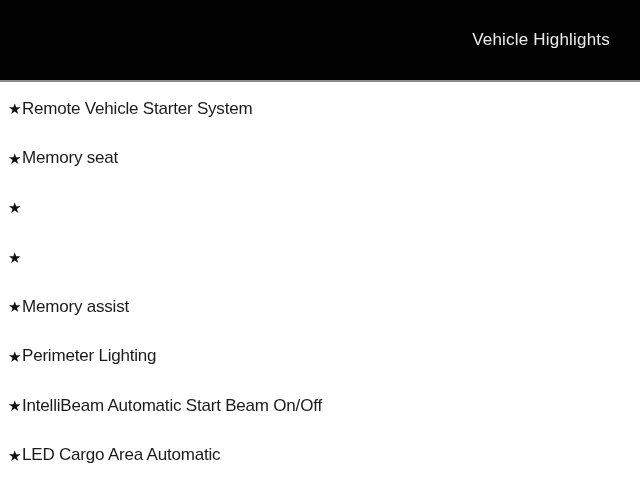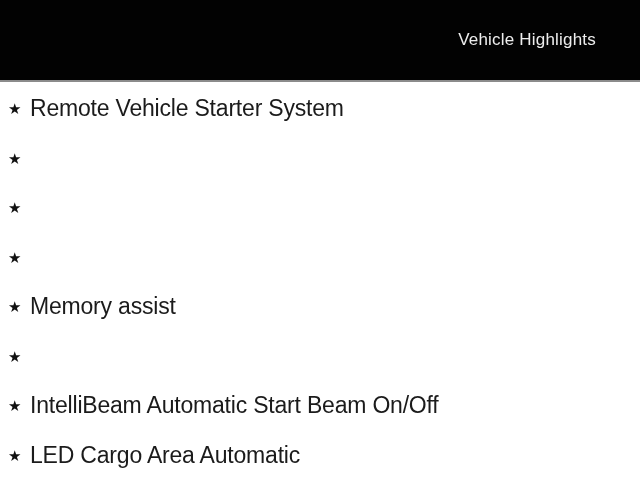--- a/index.html
+++ b/index.html
@@ -18,21 +18,21 @@
   .header {
     position: absolute;
     top: 0; left: 0;
     width: 640px;
     height: 82px;
     background: #020202;
     border-bottom: 2px solid #8b8b8b;
     display: flex;
     align-items: center;
     justify-content: flex-end;
-    padding-right: 44px;
+    padding-right: 30px;
   }
   .header-title {
     color: #ededed;
     font-size: 17px;
     letter-spacing: 0.2px;
     font-weight: 400;
   }
 
   
   .list {
@@ -51,23 +51,22 @@
   }
   .star {
     width: 14px;
     color: #111111;
     font-size: 15px;
     line-height: 1;
     flex: 0 0 auto;
     text-align: left;
   }
   .label {
-    margin-left: 8px;
     color: #1b1b1b;
-    font-size: 23px;
+    font-size: 17px;
     letter-spacing: -0.2px;
     white-space: nowrap;
   }
 </style>
 </head>
 <body>
 
 <div id="screen">
 
   <div class="header">
@@ -76,37 +75,39 @@
 
   <div class="list">
 
     <div class="item">
       <span class="star">★</span>
       <span class="label">Remote Vehicle Starter System</span>
     </div>
 
     <div class="item">
       <span class="star">★</span>
+      <span class="label">Memory seat</span>
     </div>
 
     <div class="item">
       <span class="star">★</span>
     </div>
 
     <div class="item">
       <span class="star">★</span>
     </div>
 
     <div class="item">
       <span class="star">★</span>
       <span class="label">Memory assist</span>
     </div>
 
     <div class="item">
       <span class="star">★</span>
+      <span class="label">Perimeter Lighting</span>
     </div>
 
     <div class="item">
       <span class="star">★</span>
       <span class="label">IntelliBeam Automatic Start Beam On/Off</span>
     </div>
 
     <div class="item">
       <span class="star">★</span>
       <span class="label">LED Cargo Area Automatic</span>

